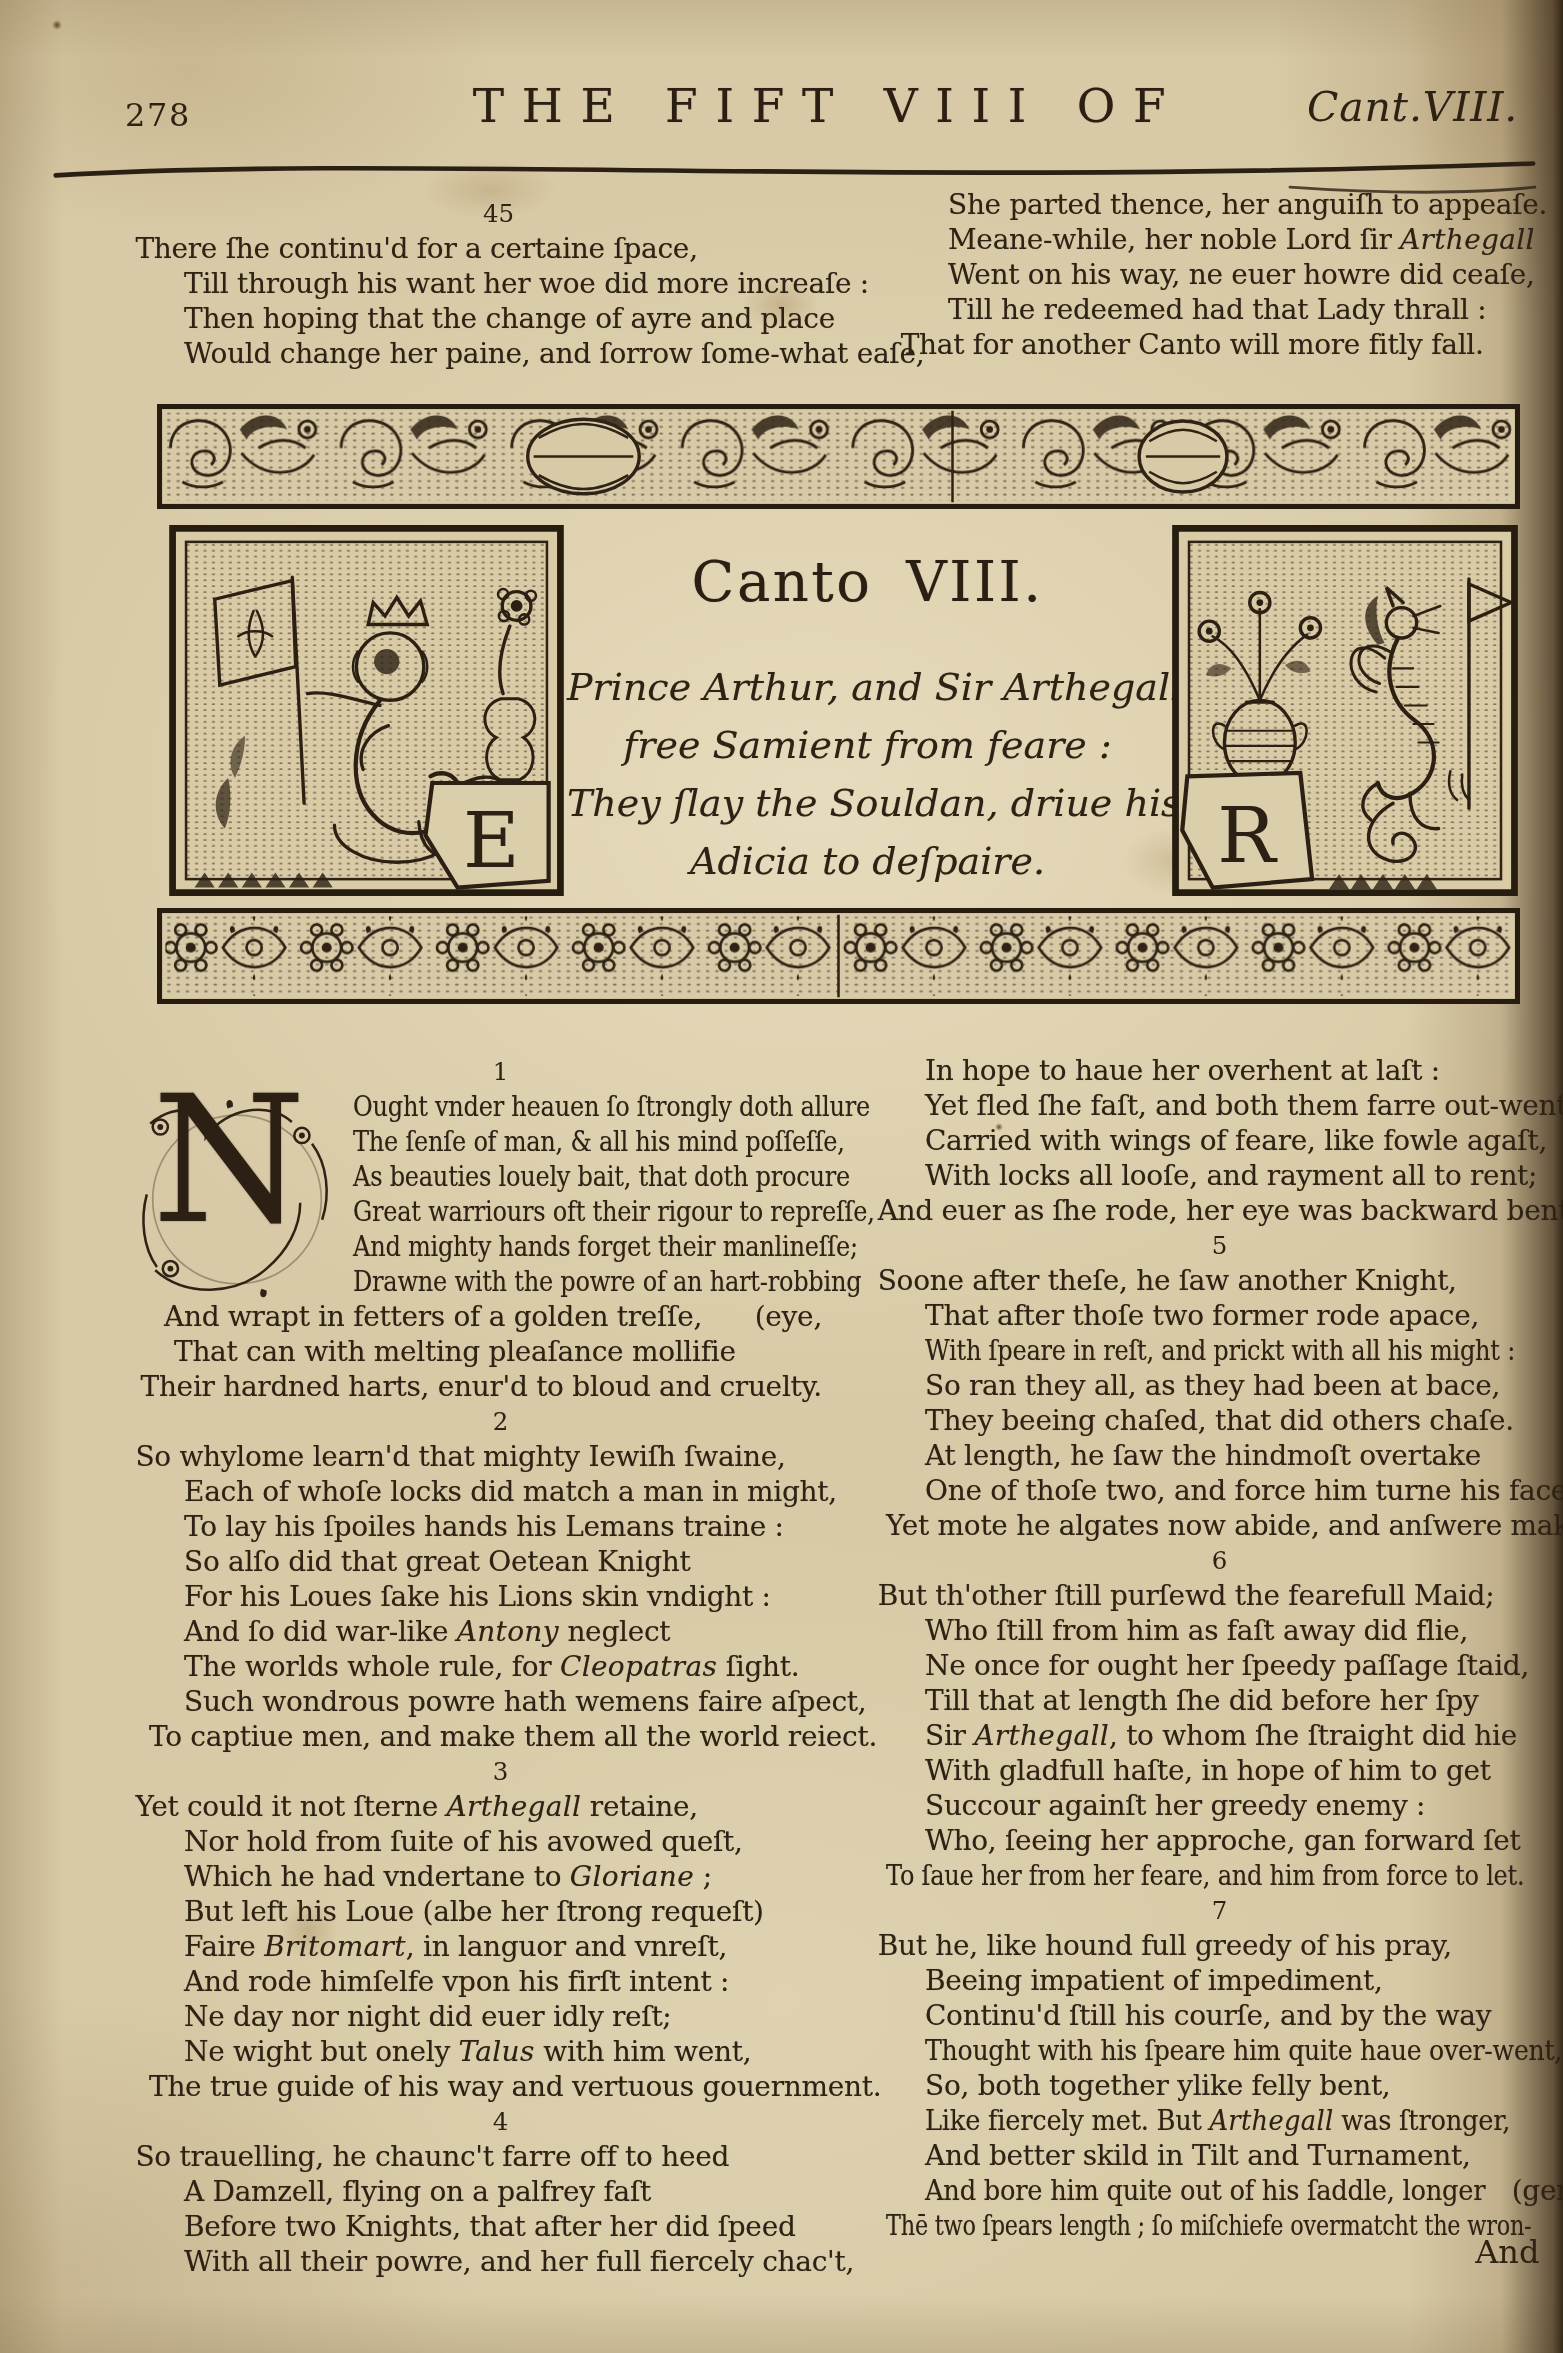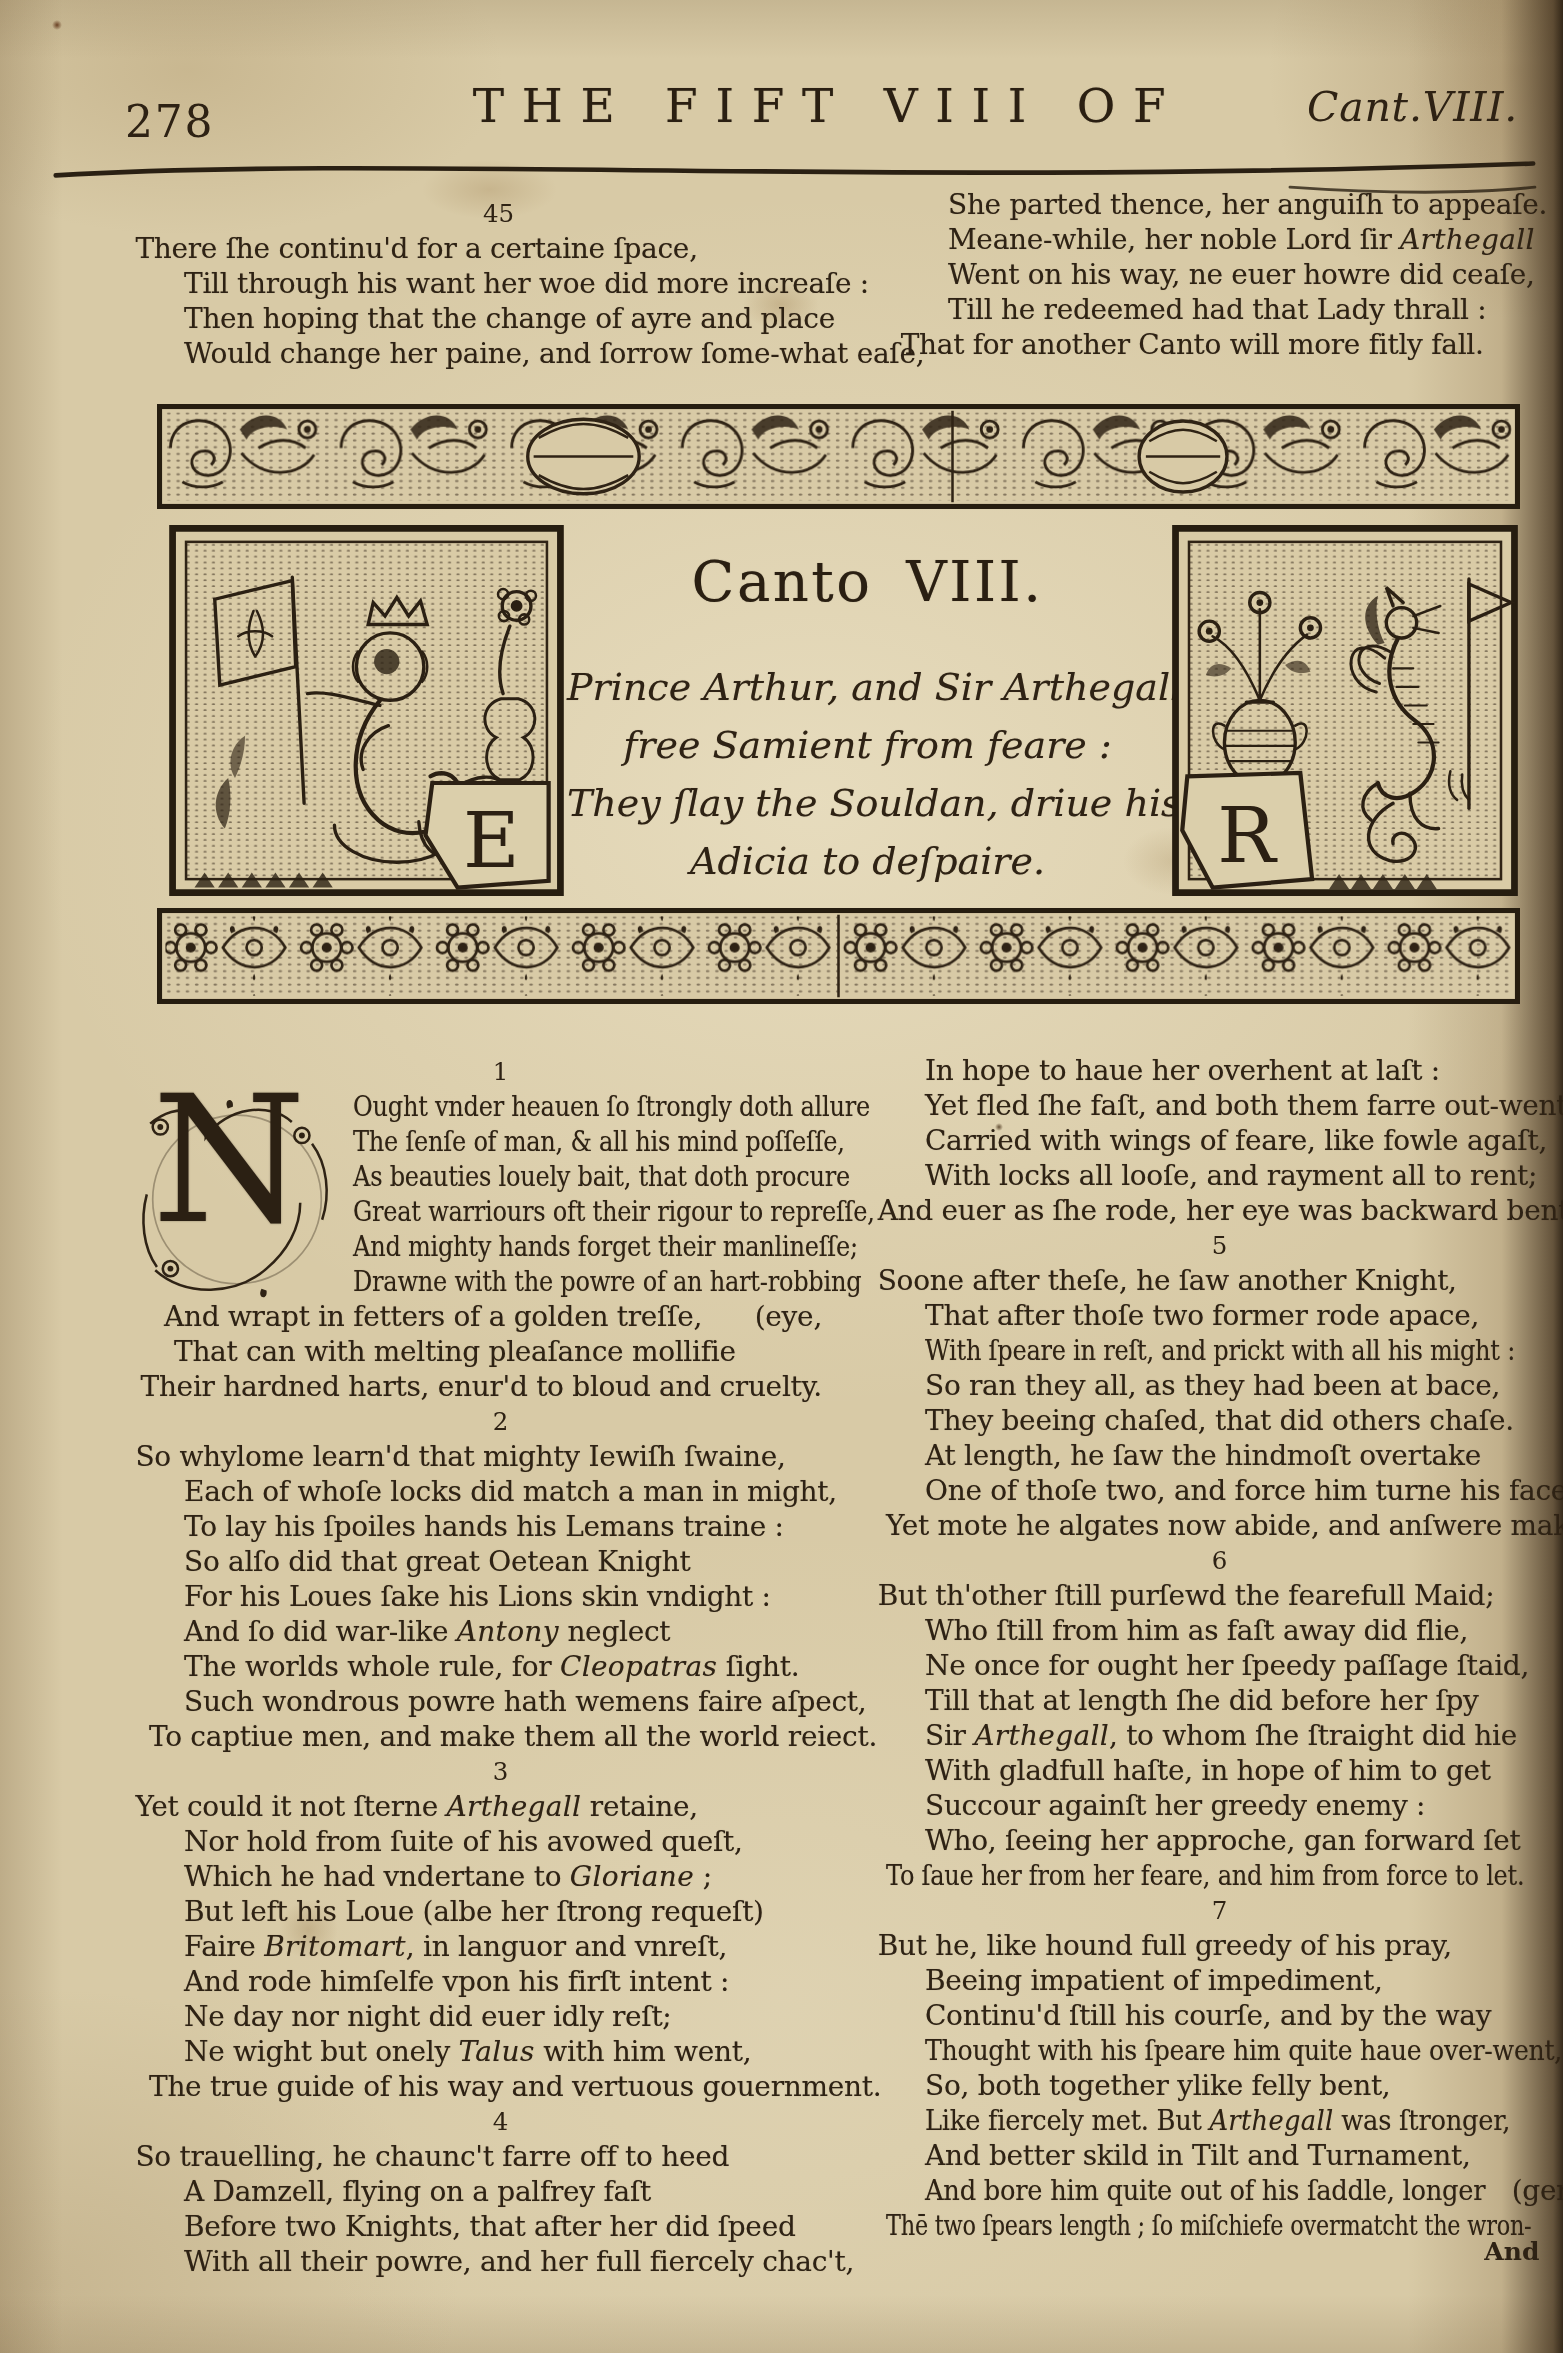--- a/index.html
+++ b/index.html
@@ -13,21 +13,21 @@
       linear-gradient(to bottom, rgba(115,92,56,.18) 0%, rgba(0,0,0,0) 2.5%, rgba(0,0,0,0) 97.5%, rgba(115,92,56,.2) 100%),
       radial-gradient(1098px 844px at 52% 34%, rgba(245,237,212,.5), rgba(0,0,0,0) 72%),
       radial-gradient(844px 675px at 50% 85%, rgba(234,225,198,.35), rgba(0,0,0,0) 70%),
       radial-gradient(422px 220px at 12% 3%, rgba(172,148,104,.35), rgba(0,0,0,0) 75%),
       radial-gradient(355px 355px at 97% 3%, rgba(150,124,84,.4), rgba(0,0,0,0) 70%),
       radial-gradient(591px 422px at 3% 97%, rgba(160,136,96,.3), rgba(0,0,0,0) 70%);
   }
   .abs { position:absolute; }
 
   
-  .pagenum { left:125px; top:96px; font-size:44px; letter-spacing:1.7px; }
+  .pagenum { left:125px; top:96px; font-size:32px; letter-spacing:1.7px; }
   .runtitle { left:355px; top:78px; width:946px; text-align:center;
               font-size:47px; letter-spacing:17.7px; white-space:nowrap;
               color:#2a1f12; text-shadow:0 0 0.8px rgba(42,31,18,.45); }
   .runcanto { left:1307px; top:83px; font-size:41px; font-style:italic; letter-spacing:0.8px; }
   .rule-svg { left:49px; top:150px; width:1496px; height:54px; }
 
   
   .vl { position:relative; white-space:nowrap; font-size:28px; line-height:35px;
         letter-spacing:-0.3px; color:#2e2214; text-shadow:0 0 0.8px rgba(46,34,20,.35); }
   .snum { font-size:24.5px; line-height:35px; text-align:center; }
@@ -38,21 +38,21 @@
   .c86 { transform:scaleX(.86); } .c90 { transform:scaleX(.90); }
   .c92 { transform:scaleX(.92); } .c80 { transform:scaleX(.80); }
   .turn { float:right; font-size:28px; }
   .turnL { margin-right:52px; } .turnR { margin-right:-11.8px; }
   i { font-style:italic; letter-spacing:0.3px; }
 
   .tl { left:127px; top:196px; width:743px; }
   .tr { left:878px; top:187px; width:684px;margin-left:21px; }
   .colL { left:127px; top:1054px; width:747px; }
   .colR { left:876px; top:1053px; width:687px; }
-  .catchrow { text-align:right; padding-right:23.6px; margin-top:-8.4px; font-size:25px; line-height:34px;font-weight:bold; }
+  .catchrow { text-align:right; padding-right:23.6px; margin-top:-8.4px; font-size:32px; line-height:34px; }
 
   
   .canto-block { left:567px; top:549px; width:601px; text-align:center; }
   .canto-title { font-size:56px; font-weight:normal; letter-spacing:2.5px; word-spacing:13.5px;
                  color:#2a1f12; text-shadow:0 0 0.8px rgba(42,31,18,.5); }
   .argument { margin-top:44px; }
   .arg-line { font-size:38px; font-style:italic; line-height:58px; white-space:nowrap;
               text-shadow:0 0 0.8px rgba(46,34,20,.35); }
 
   

